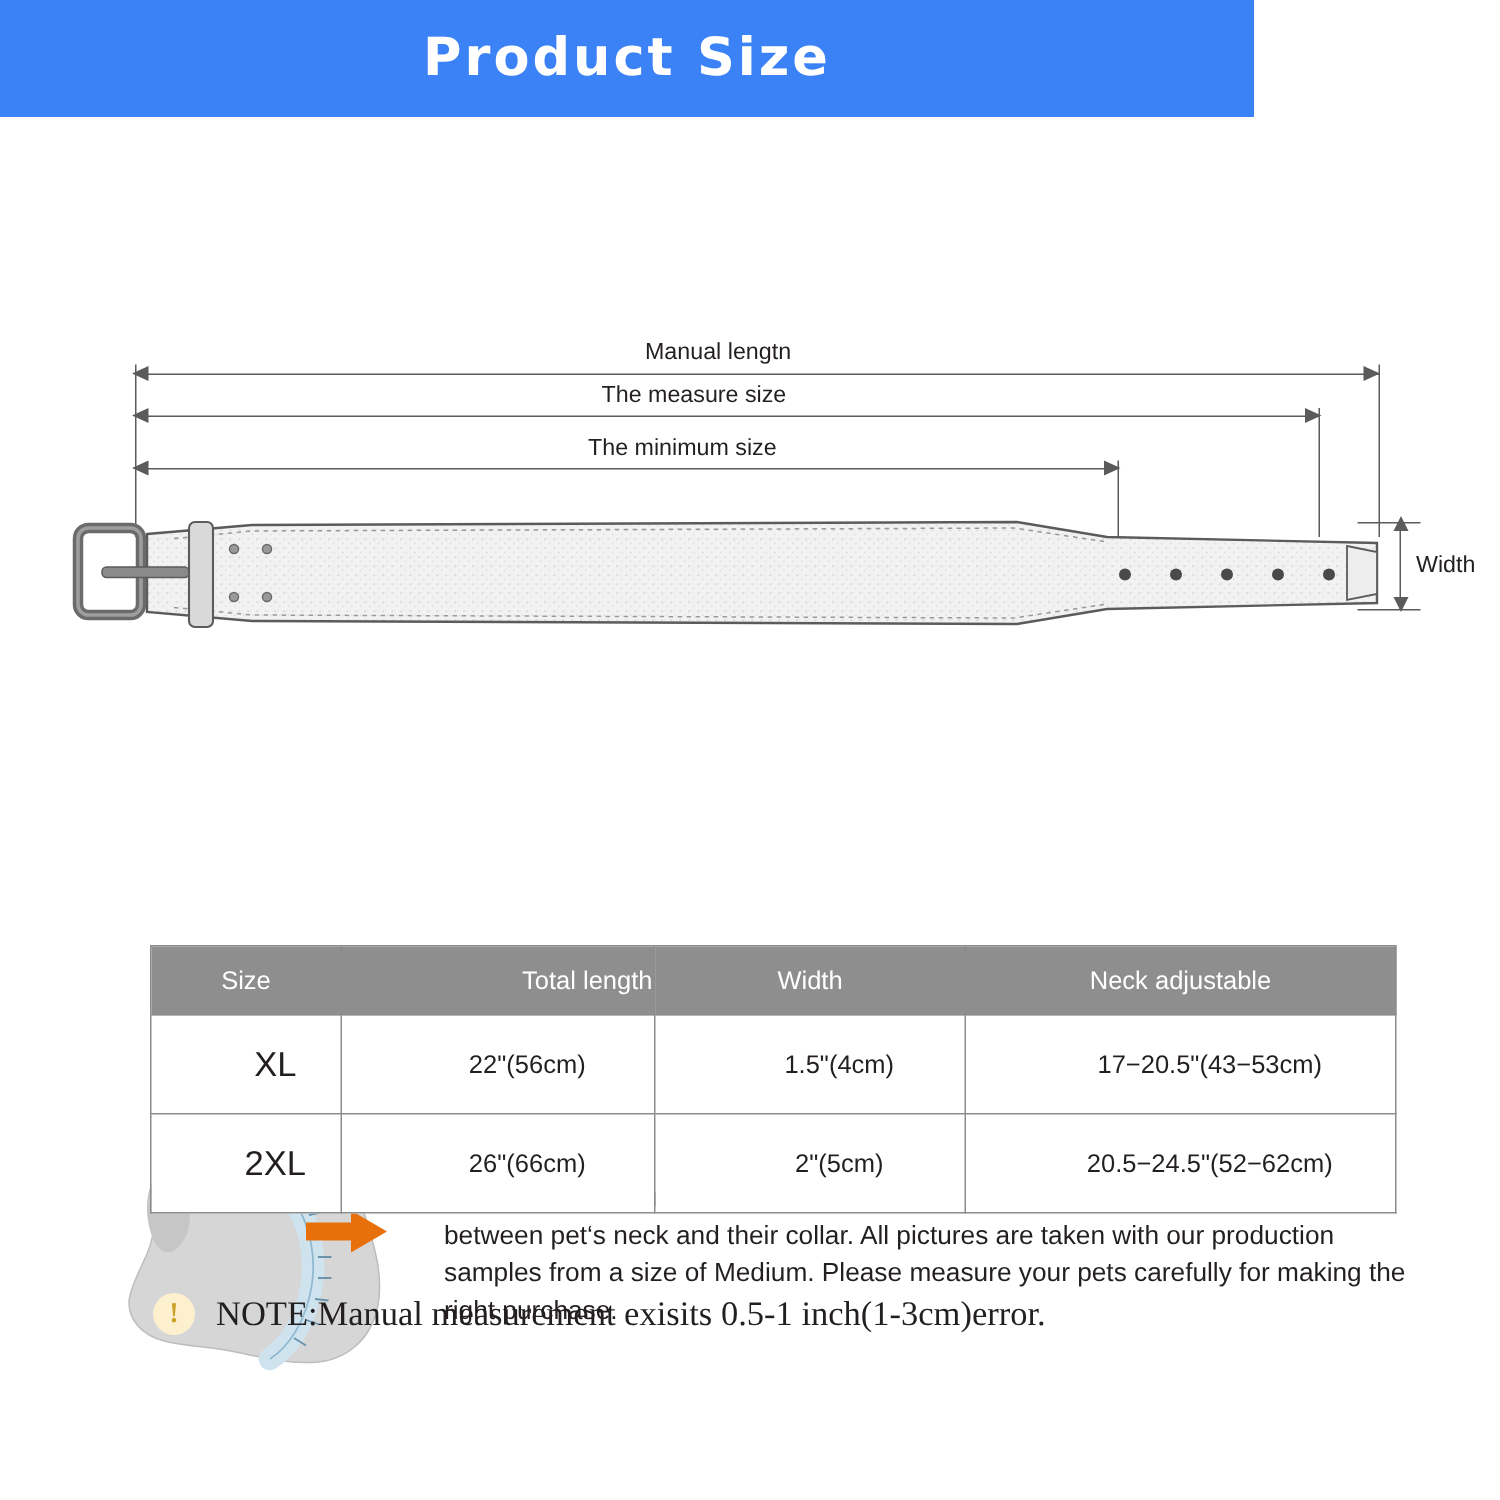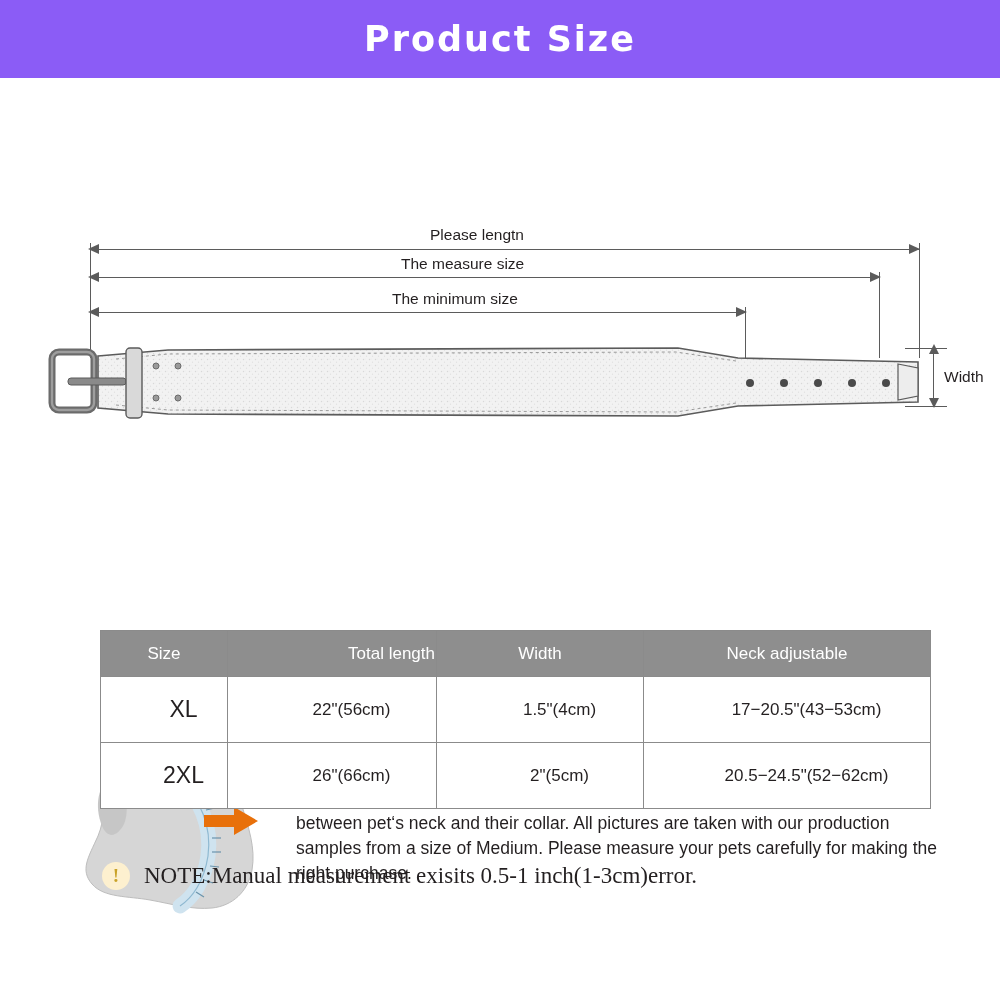--- a/index.html
+++ b/index.html
@@ -6,22 +6,22 @@
   body{
     width:1000px;height:1000px;
     background:#ffffff;
     font-family:"Liberation Sans", sans-serif;
     color:#231f20;
     overflow:hidden;
     position:relative;
   }
   
   .header{
-    width:1000px;height:78px;
-    background:#8b5cf6;
+    width:836px;height:78px;
+    background:#3b82f6;
     display:flex;align-items:center;justify-content:center;
   }
   .header-title{
     color:#ffffff;
     font-family:"DejaVu Sans", sans-serif;
     font-weight:bold;
     font-size:35px;
     letter-spacing:2px;
   }
   
@@ -113,21 +113,21 @@
 </style>
 </head>
 <body>
 
 <div class="header">
   <div class="header-title">Product Size</div>
 </div>
 
 <div class="diagram">
 
-  <div class="dim-label" style="left:430px;top:148px;">Please lengtn</div>
+  <div class="dim-label" style="left:430px;top:148px;">Manual lengtn</div>
   <div class="arrow-line" style="left:90px;top:171px;width:830px;"></div>
   <div class="arr arr-l" style="left:88px;top:166px;"></div>
   <div class="arr arr-r" style="left:909px;top:166px;"></div>
   <div class="tick" style="left:90px;top:165px;height:115px;"></div>
   <div class="tick" style="left:919px;top:165px;height:115px;"></div>
 
   <div class="dim-label" style="left:401px;top:177px;">The measure size</div>
   <div class="arrow-line" style="left:92px;top:199px;width:788px;"></div>
   <div class="arr arr-l" style="left:88px;top:194px;"></div>
   <div class="arr arr-r" style="left:870px;top:194px;"></div>

